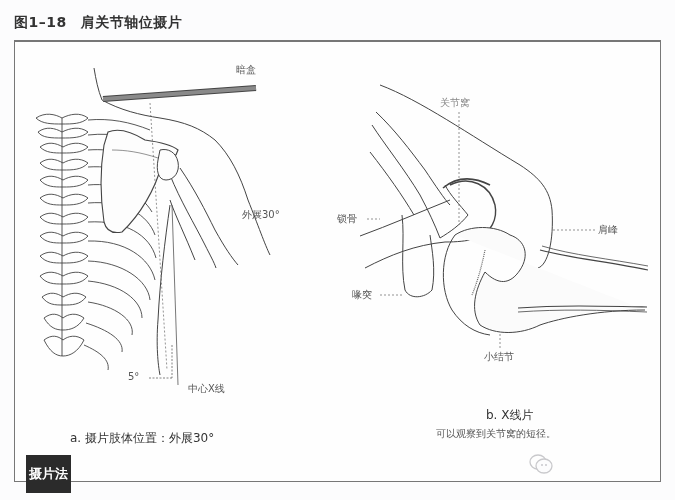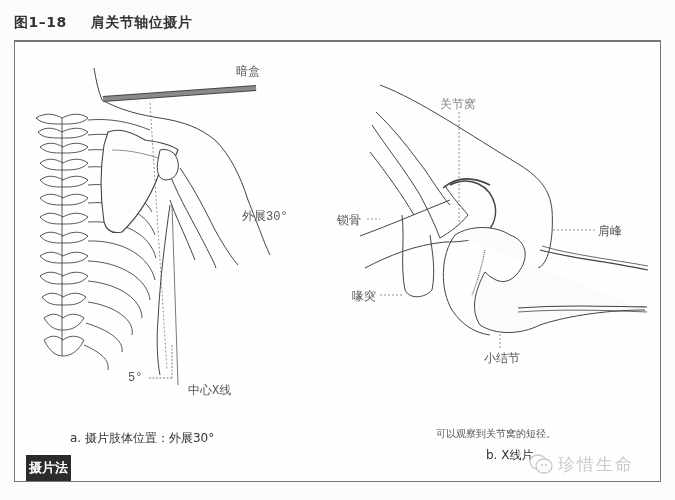--- a/index.html
+++ b/index.html
@@ -4,33 +4,33 @@
 <style>
   html, body { margin: 0; padding: 0; }
   body {
     width: 675px; height: 500px; background: #fcfcfd; position: relative; overflow: hidden;
     font-family: "DejaVu Sans", "Liberation Sans", sans-serif; color: #333;
   }
   .fig-title {
     position: absolute; left: 14px; top: 14px; font-size: 14px; font-weight: bold; color: #333;
     letter-spacing: 0.5px;
   }
-  .fig-title .num { margin-right: 24px; }
+  .fig-title .num { margin-right: 14px; }
   .frame {
     position: absolute; left: 14px; top: 40px; width: 645px; height: 439px;
     border: 1.5px solid #777; border-top-width: 2px; background: #fefefe;
   }
   svg.art { position: absolute; left: 0; top: 0; }
-  .lbl { position: absolute; font-size: 12px; color: #555; white-space: nowrap; font-family: Liberation Mono, monospace; }
+  .lbl { position: absolute; font-size: 10px; color: #555; white-space: nowrap; }
   .lbl-light { color: #888; }
   .caption { position: absolute; font-size: 12px; color: #333; white-space: nowrap; }
   .caption-serif { font-family: "DejaVu Serif", "Liberation Serif", serif; font-size: 10px; color: #555; }
   .badge {
     position: absolute; left: 26px; top: 455px; background: #2b2b2b; color: #fff;
-    font-size: 13px; padding: 5px 3px; font-weight: bold; line-height: 16px;
+    font-size: 13px; padding: 11px 3px; font-weight: bold; line-height: 16px;
   }
   .watermark {
     position: absolute; left: 528px; top: 452px; font-size: 17px; color: #c9c9cc;
     display: flex; align-items: center; gap: 4px; letter-spacing: 2px;
   }
 </style>
 </head>
 <body>
 
 <div class="fig-title">
@@ -134,26 +134,25 @@
 <span class="lbl" style="left:242px; top:208px;">外展30°</span>
 <span class="lbl" style="left:128px; top:371px;">5°</span>
 <span class="lbl" style="left:188px; top:382px;">中心X线</span>
 <span class="caption" style="left:70px; top:405px;margin-top:25px;">a. 摄片肢体位置：外展30°</span>
 
 <span class="lbl lbl-light" style="left:440px; top:96px;">关节窝</span>
 <span class="lbl" style="left:337px; top:212px;">锁骨</span>
 <span class="lbl" style="left:598px; top:223px;">肩峰</span>
 <span class="lbl" style="left:352px; top:288px;">喙突</span>
 <span class="lbl" style="left:484px; top:350px;text-align:right;">小结节</span>
-<span class="caption" style="left:486px; top:407px;margin-top:40px;">b. X线片</span>
+<span class="caption" style="left:486px; top:407px;">b. X线片</span>
 <span class="caption caption-serif" style="left:436px; top:427px;">可以观察到关节窝的短径。</span>
 
 <span class="badge">摄片法</span>
 
 <div class="watermark">
   <svg width="26" height="24" viewBox="0 0 26 24">
     <ellipse cx="10" cy="10" rx="8" ry="7" fill="none" stroke="#c9c9cc" stroke-width="1.3"></ellipse>
     <ellipse cx="16" cy="14" rx="8" ry="7" fill="#fcfcfd" stroke="#c9c9cc" stroke-width="1.3"></ellipse>
     <circle cx="14" cy="13" r="1" fill="#c9c9cc"></circle>
     <circle cx="18" cy="13" r="1" fill="#c9c9cc"></circle>
   </svg>
-  <span>珍惜生命</span>
 </div>
 
 </body></html>

